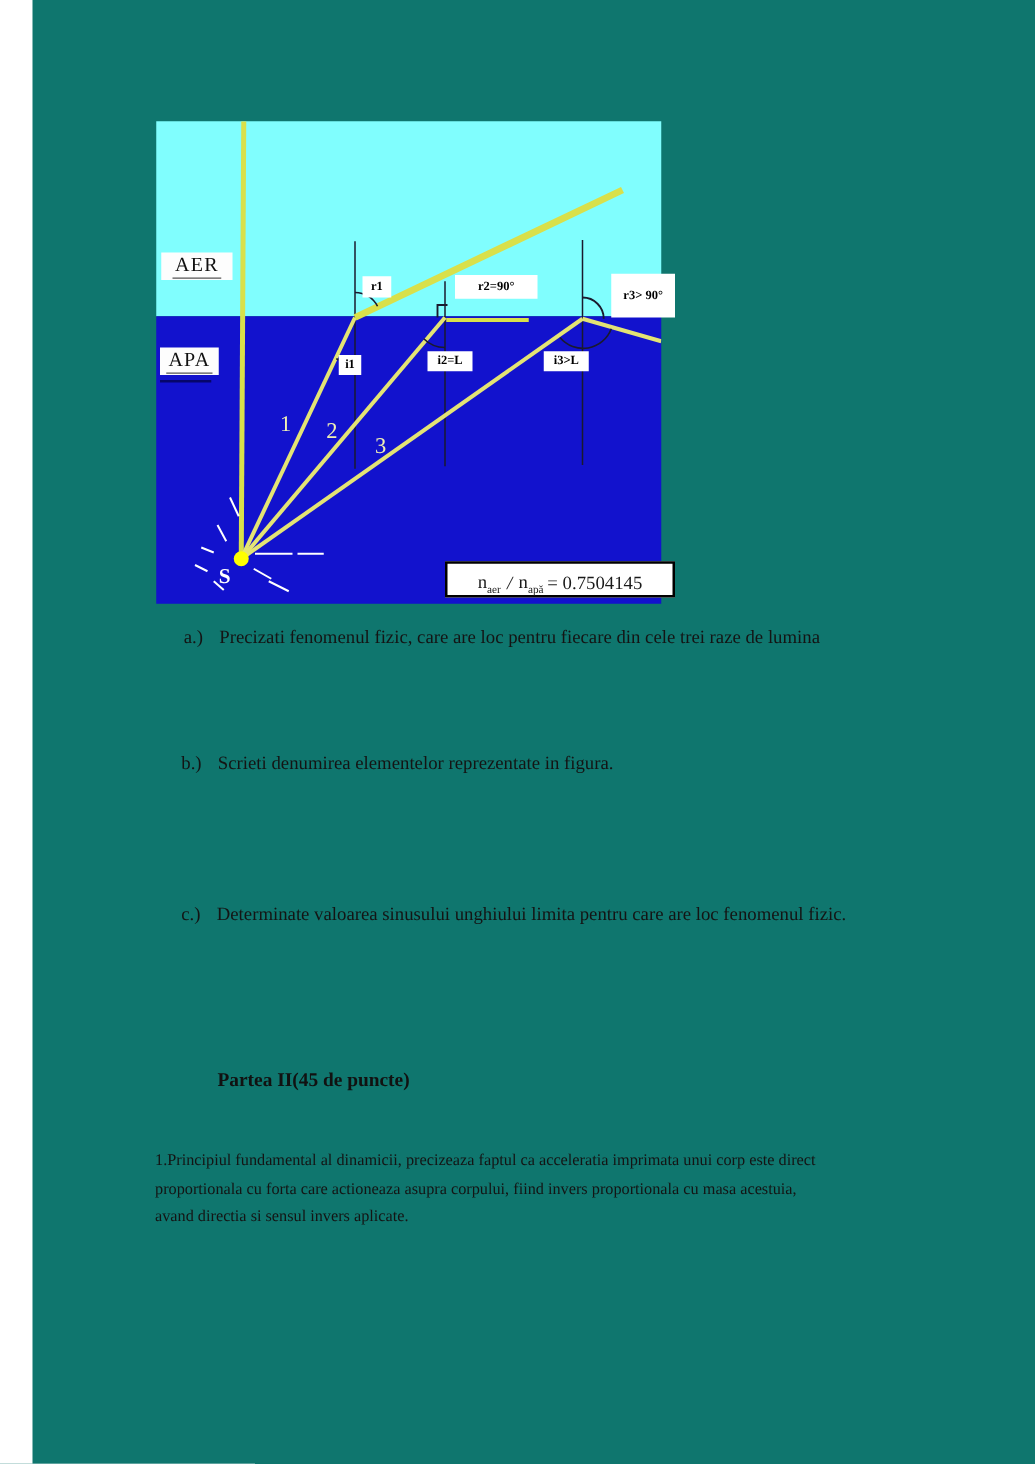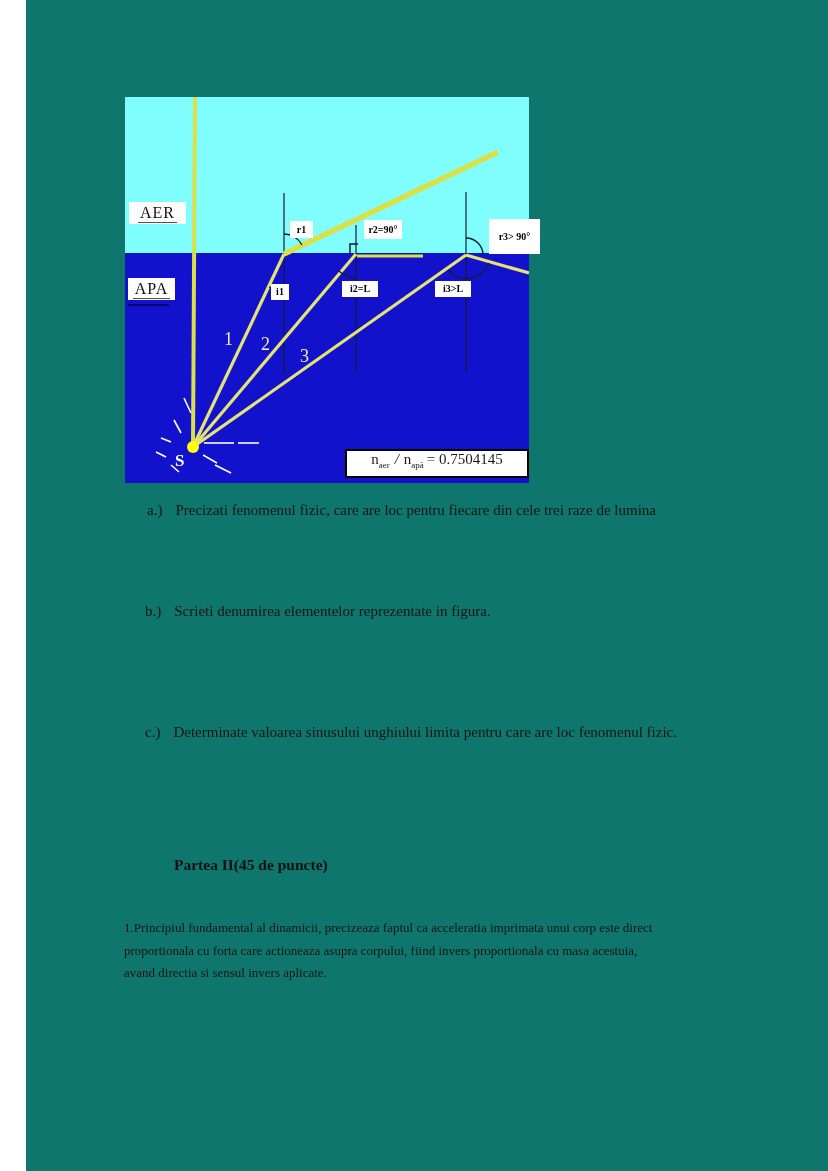--- a/index.html
+++ b/index.html
@@ -28,36 +28,36 @@
     font-weight:normal; font-size:16px; line-height:1;
     display:flex; align-items:center; justify-content:center;
     letter-spacing:1px;
   }
   .medium-label span { border-bottom:1px solid #555; padding:2px 2px 1px 2px; }
   .aer-label { left:4px;  top:105px; width:57px; height:22px; }
   .apa-label { left:3px;  top:181px; width:47px; height:22px; }
   .apa-underline { position:absolute; left:3px; top:207px; width:41px; height:2px; background:#06066a; }
 
   .r1-label { left:165px; top:124px; width:23px; height:17px; }
-  .r2-label { left:239px; top:123px; width:38px; height:19px; }
+  .r2-label { left:239px; top:123px; width:66px; height:19px; }
   .r3-label { left:364px; top:122px; width:51px; height:35px; }
   .i1-label { left:146px; top:187px; width:18px; height:16px; }
   .i2-label { left:217px; top:184px; width:36px; height:16px; }
   .i3-label { left:310px; top:184px; width:36px; height:16px; }
 
   .ray-num { position:absolute; color:#F0F0B4; font-size:18px; line-height:1; }
   .num1 { left:99px;  top:233px; }
   .num2 { left:136px; top:238px; }
   .num3 { left:175px; top:250px; }
   .s-label { position:absolute; left:50px; top:355px; color:#ffffff; font-size:17px; font-weight:bold; line-height:1; }
 
   .formula-box {
-    position:absolute; left:220px; top:352px; width:184px; height:29px;
+    position:absolute; left:231px; top:352px; width:184px; height:29px;
     background:#ffffff; border:2px solid #000; box-sizing:border-box;
-    display:flex; align-items:flex-start; justify-content:center;
+    display:flex; align-items:flex-end; justify-content:center;
     font-size:15px; color:#1a1a1a; gap:3px;
   }
   .formula-box sub { font-size:9px; }
   .formula-slash { font-style:italic; padding:0 2px; }
 
   
   .q-line { position:absolute; font-size:15px; color:#141414; white-space:nowrap; }
   .q-line .marker { display:inline-block; margin-right:13px; }
   .qa { left:121px; top:502px; }
   .qb { left:119px; top:603px; }

